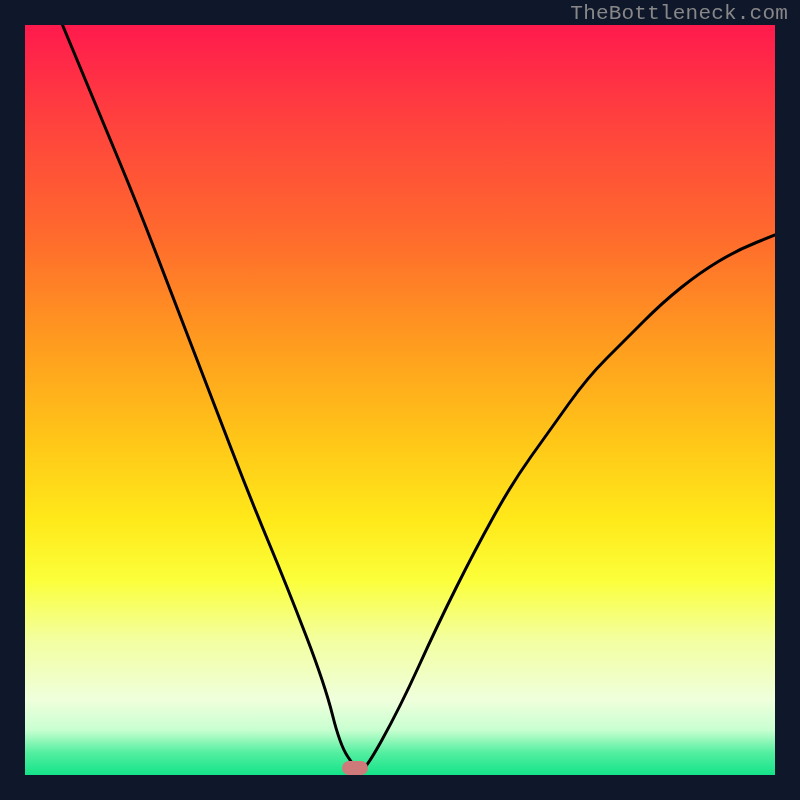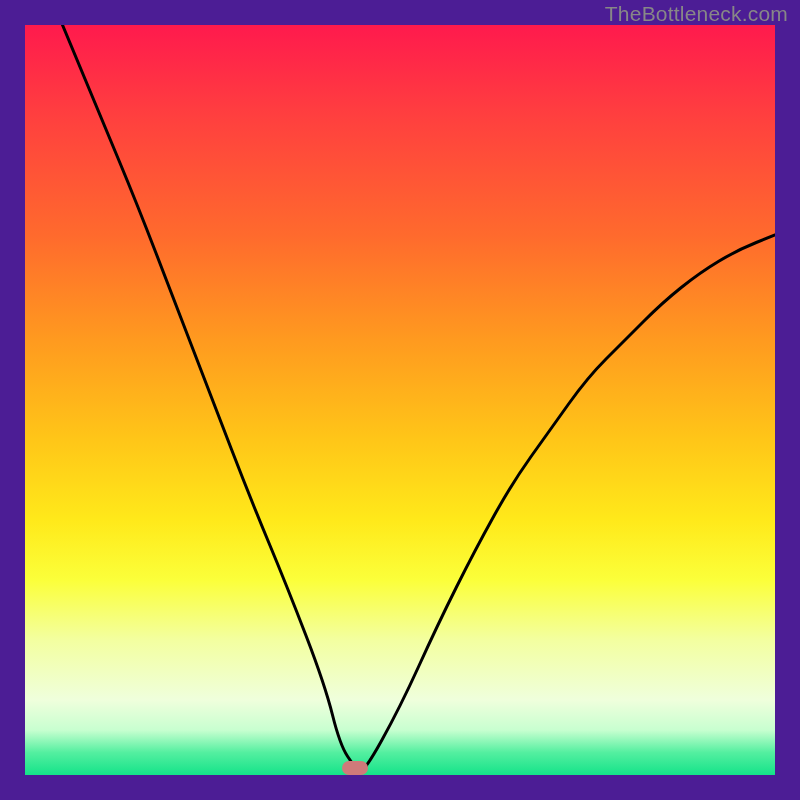--- a/index.html
+++ b/index.html
@@ -7,21 +7,22 @@
     padding: 0;
     width: 800px;
     height: 800px;
     overflow: hidden;
     font-family: Arial, Helvetica, sans-serif;
   }
   .frame {
     position: relative;
     width: 800px;
     height: 800px;
-    background: #4c1d95;
+    background: #0f172a;
+    font-family: Liberation Mono, monospace;
   }
   .plot {
     position: absolute;
     left: 25px;
     top: 25px;
     width: 750px;
     height: 750px;
     background: linear-gradient(to bottom,
       #ff1a4d 0%,
       #ff3f3f 12%,

